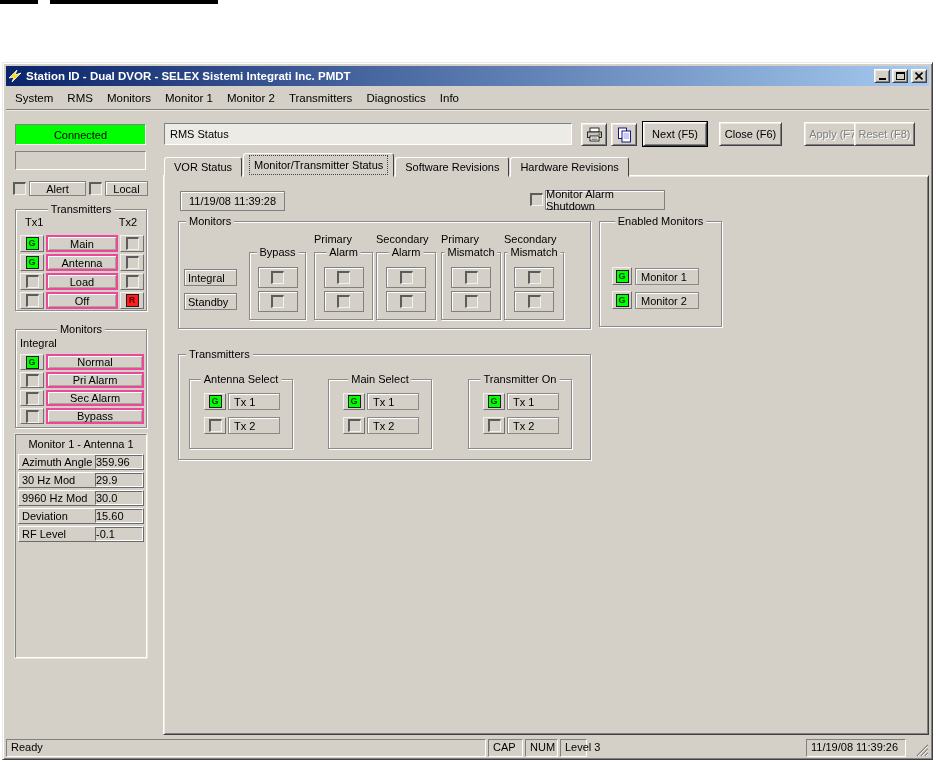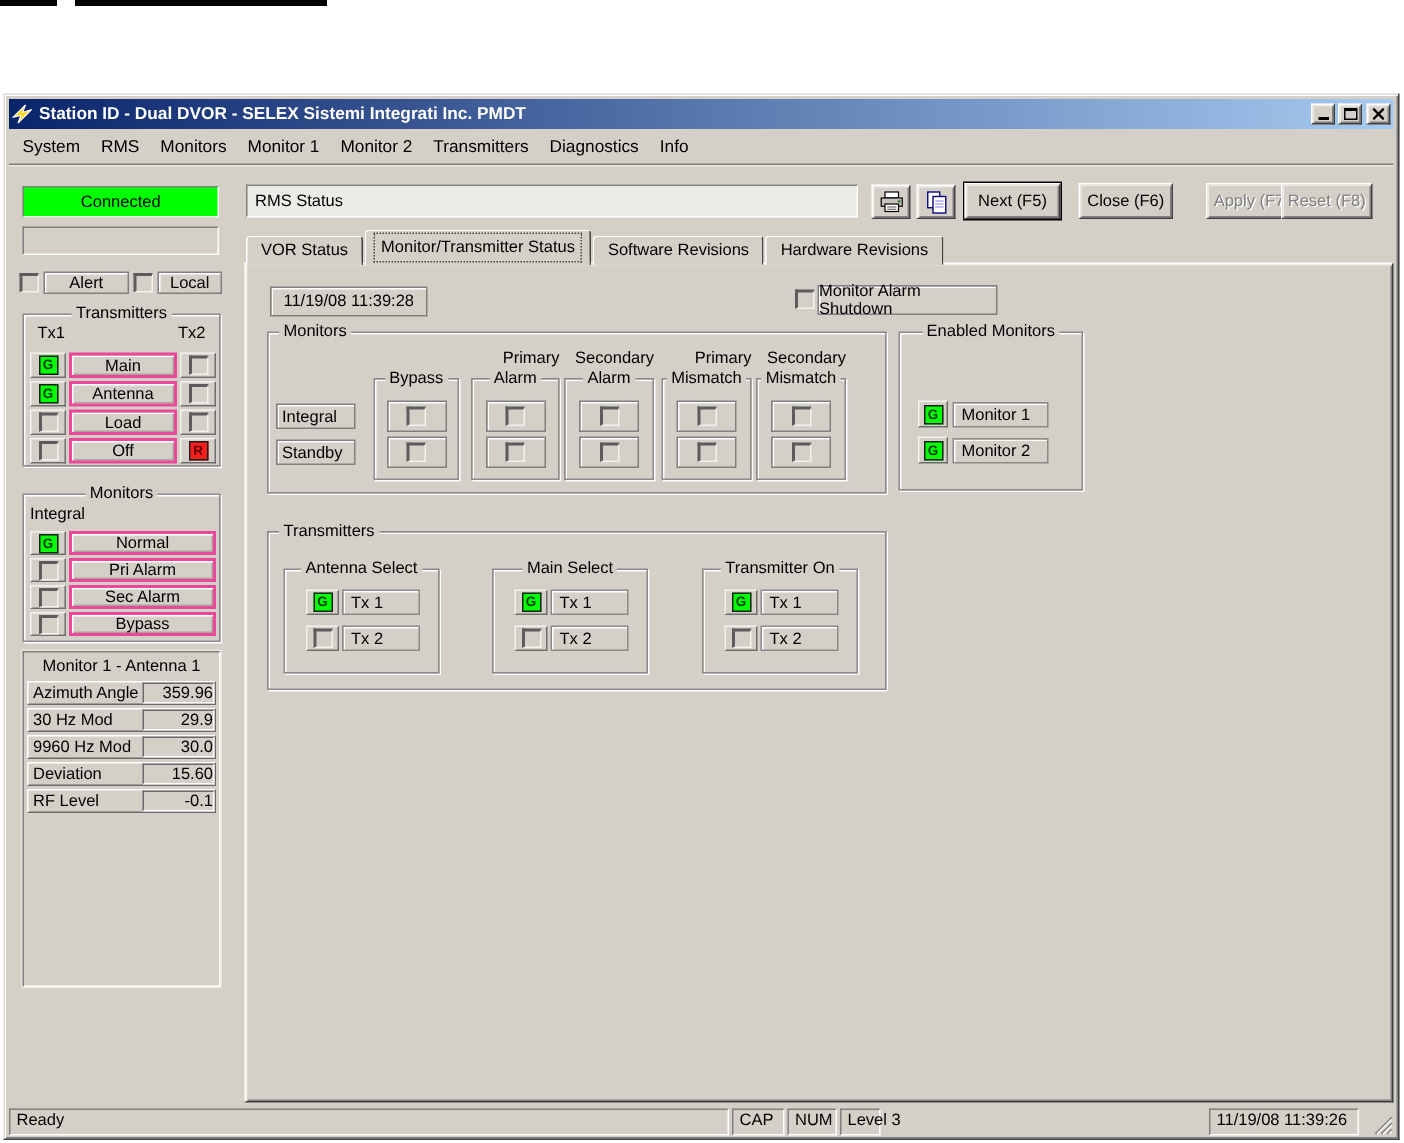--- a/index.html
+++ b/index.html
@@ -70,42 +70,42 @@
   .mon-row { position:absolute; left:4px; width:124px; height:16px; display:flex; gap:2px; }
   .mon-row .indbox { width:24px; height:16px; }
   .mon-row .lbtn { width:98px; height:16px; }
 
   #meas-panel { position:absolute; left:12px; top:371px; width:132px; height:224px; background:#D4D0C8;
                 border:1px solid; border-color:#808080 #fff #fff #808080; box-shadow:0 0 0 1px #e8e5df; }
   #meas-header { position:absolute; top:3px; left:0; right:0; text-align:center; font-size:11px; }
   .mrow { position:absolute; left:2px; width:126px; height:16px; display:flex; align-items:stretch;
           border:1px solid; border-color:#fff #6a6a6a #6a6a6a #fff; background:#D4D0C8; }
   .mrow .mlabel { flex:1; font-size:11px; line-height:14px; padding-left:3px; white-space:nowrap; }
-  .mrow .mval { width:48px; font-size:11px; line-height:13px; text-align:right;
+  .mrow .mval { width:48px; font-size:11px; line-height:13px; text-align:left;
                 border:1px solid; border-color:#6a6a6a #fff #fff #6a6a6a; }
 
   
   #tabs { position:absolute; left:161px; top:90px; height:24px; display:flex; align-items:flex-end; z-index:4; }
   .tab { height:20px; line-height:19px; padding:0 9px; background:#D4D0C8; font-size:11px;
          border:1px solid; border-color:#fff #404040 transparent #fff; border-radius:3px 3px 0 0; margin-right:1px; }
   .tab.active { height:24px; line-height:20px; padding:1px 5px 0 5px; position:relative; z-index:6; }
   .tab.active .tab-focus { display:block; border:1px dotted #444; padding:0 4px; line-height:18px; }
 
   #main-panel { position:absolute; left:160px; top:112px; width:766px; height:560px; background:#D4D0C8; z-index:3;
                 border:1px solid; border-color:#fff #404040 #404040 #fff;
                 box-shadow: inset 1px 1px 0 #ECE9E2, inset -1px -1px 0 #808080; }
 
   #datetime-box { position:absolute; left:16px; top:15px; width:105px; height:20px;
                   font-size:11px; display:flex; align-items:center; justify-content:center; }
   #alarm-shutdown-cb { position:absolute; left:366px; top:17px; }
   #alarm-shutdown-label { position:absolute; left:381px; top:14px; width:120px; height:20px;
                           font-size:11px; display:flex; align-items:center; justify-content:center; }
 
   
-  .matrix-line1 { position:absolute; top:11px; text-align:right; font-size:11px; }
+  .matrix-line1 { position:absolute; top:11px; text-align:left; font-size:11px; }
   .matrix-col { position:absolute; top:30px; height:68px; border:1px solid #8a8a8a;
                 box-shadow: inset 1px 1px 0 #fff, 1px 1px 0 #fff; }
   .matrix-cell { position:absolute; left:50%; transform:translateX(-50%); width:40px; height:21px; }
   .matrix-cell .cbwrap { display:flex; align-items:center; justify-content:center; width:100%; height:100%; }
   .row-label { position:absolute; left:5px; width:53px; height:17px; font-size:11px;
                display:flex; align-items:center; padding-left:3px; }
 
   .en-row { position:absolute; left:12px; display:flex; gap:3px; }
   .en-row .indbox { width:20px; height:18px; }
   .en-row .lbl { width:64px; height:17px; margin-top:1px; font-size:11px; display:flex; align-items:center; padding-left:5px;

